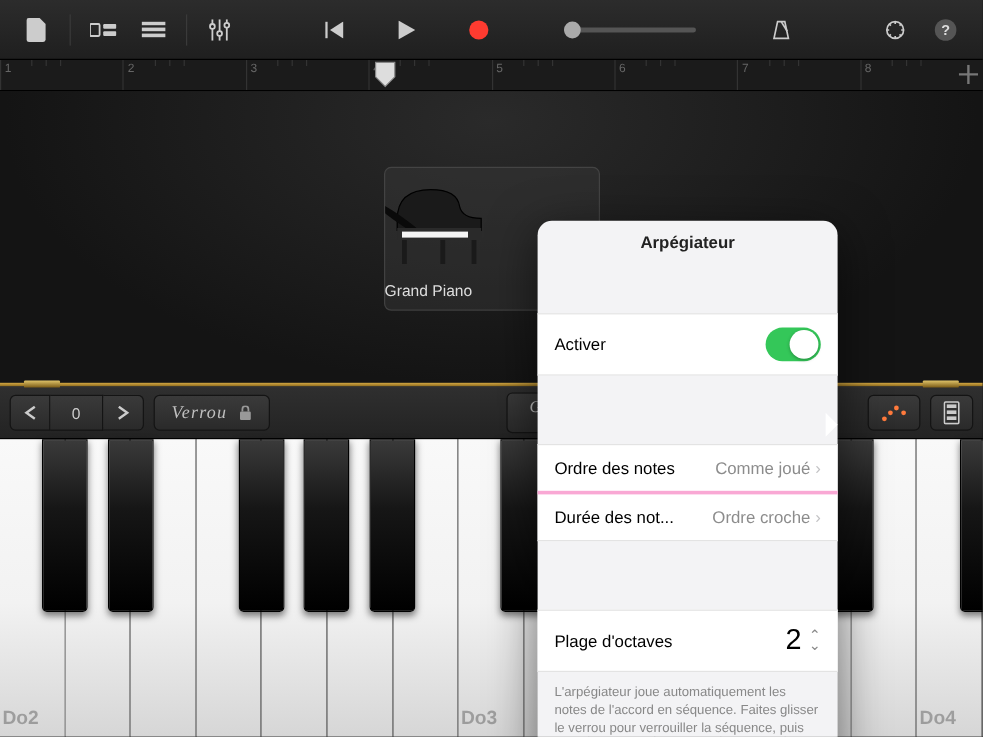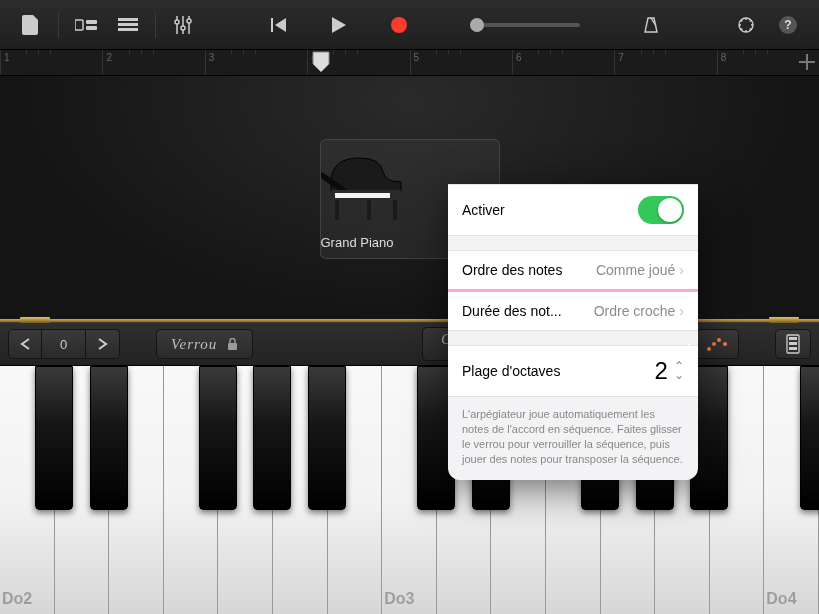--- a/index.html
+++ b/index.html
@@ -114,21 +114,21 @@
     background: linear-gradient(#3a3a3a,#2a2a2a);
     border: 1px solid #141414;
     color: #ccc;
     display: flex; align-items: center; justify-content: center;
     font-size: 13px;
     padding: 0 10px;
   }
   .cb-btn.first { border-radius: 5px 0 0 5px; }
   .cb-btn.last  { border-radius: 0 5px 5px 0; }
   .cb-btn.mid   { border-left: none; }
-  .cb-btn.solo  { border-radius: 5px; margin-left: 28px; }
+  .cb-btn.solo  { border-radius: 5px; }
   .fancy { font-family: "Snell Roundhand", cursive; font-style: italic; font-size: 15px; letter-spacing: 1px; color: #bfbfbf; }
   .cb-spacer { flex: 1; }
   .dots { display: flex; gap: 4px; align-items: center; margin-top: 2px;}
   .dot { width: 5px; height: 5px; border-radius: 50%; background: #555; }
   .dot.on { background: #bbb; }
   .arp-btn { color: #ff7a3c; }
 
   
   .keyboard {
     position: absolute; left: 0; right: 0; bottom: 0; top: 366px;
@@ -167,21 +167,21 @@
     z-index: 50;
   }
   .popover::after {
     content: ""; position: absolute; right: -10px; top: 160px;
     border: 10px solid transparent; border-left-color: #fff;
   }
   .pop-title {
     text-align: center; padding: 10px 0 8px;
     font-size: 14px; font-weight: 600;
   }
-  .pop-section { background: #fff; border-top: 1px solid #e3e3e3; border-bottom: 1px solid #e3e3e3; }
+  .pop-section { background: #fff; border-top: 1px solid #e3e3e3; border-bottom: 1px solid #e3e3e3; margin-top: 43px; }
   .pop-row {
     display: flex; align-items: center; justify-content: space-between;
     padding: 11px 14px;
     border-bottom: 3px solid #f9a8d4;
   }
   .pop-row:last-child { border-bottom: none; }
   .pop-row .label { color: #000; }
   .pop-row .value { color: #8c8c8c; display: flex; align-items: center; gap: 4px; }
   .pop-gap { height: 14px; }
   .chev { color: #c2c2c4; }
@@ -416,20 +416,21 @@
     <div class="black-key" style="left:417px"></div>
     <div class="black-key" style="left:472px"></div>
     <div class="black-key" style="left:581px"></div>
     <div class="black-key" style="left:636px"></div>
     <div class="black-key" style="left:690px"></div>
     <div class="black-key" style="left:800px"></div>
   </div>
 </div>
 
 <div class="popover">
+  <div class="pop-title">Arpégiateur</div>
 
   <div class="pop-section">
     <div class="pop-row">
       <span class="label">Activer</span>
       <div class="switch"></div>
     </div>
   </div>
 
   <div class="pop-gap"></div>
 

